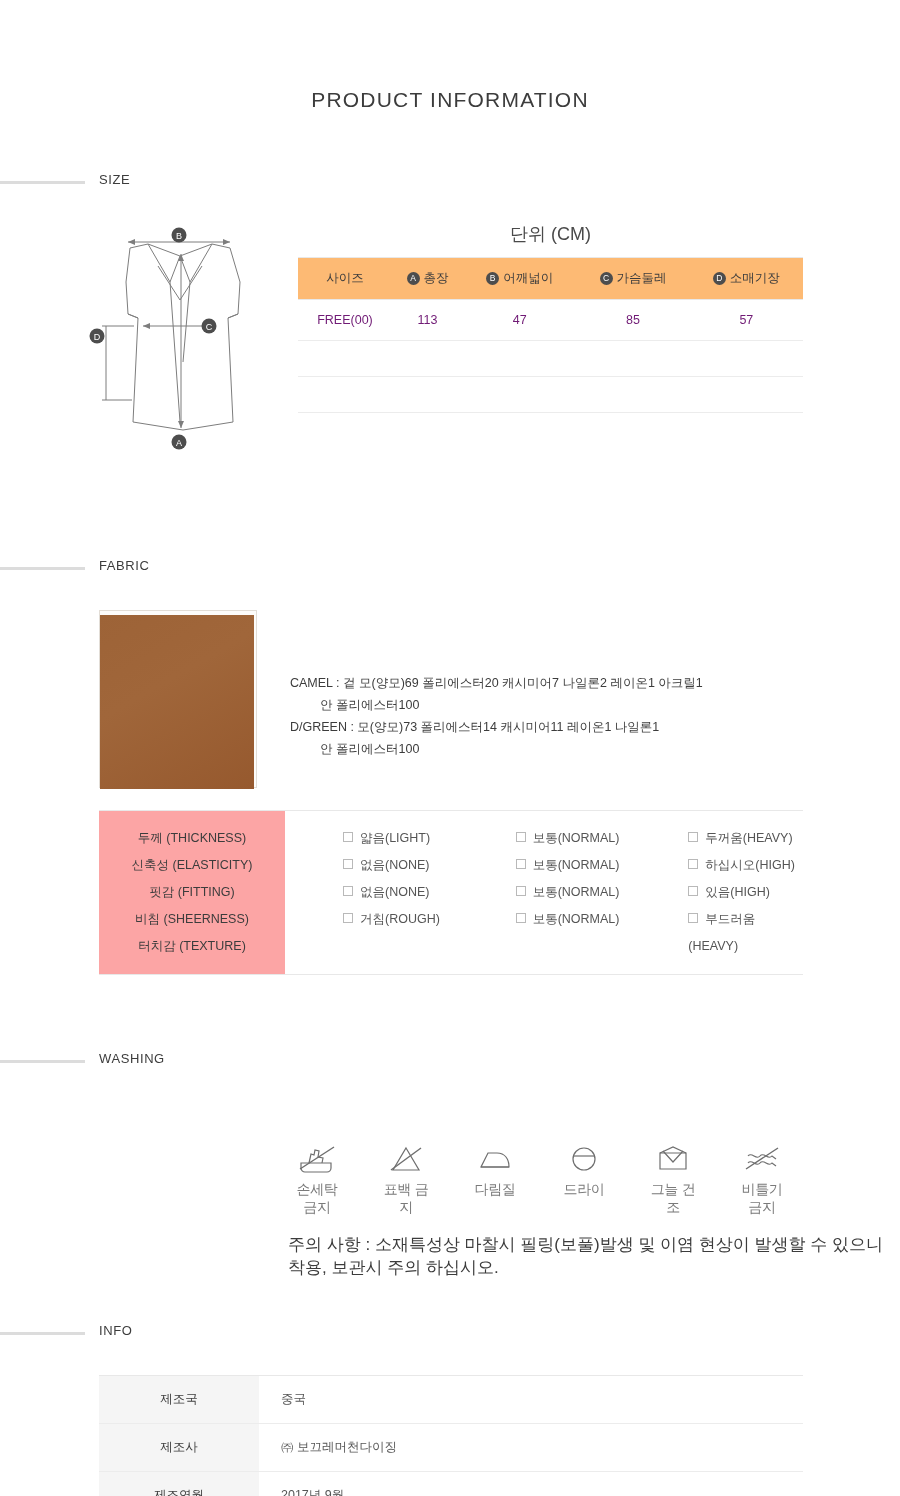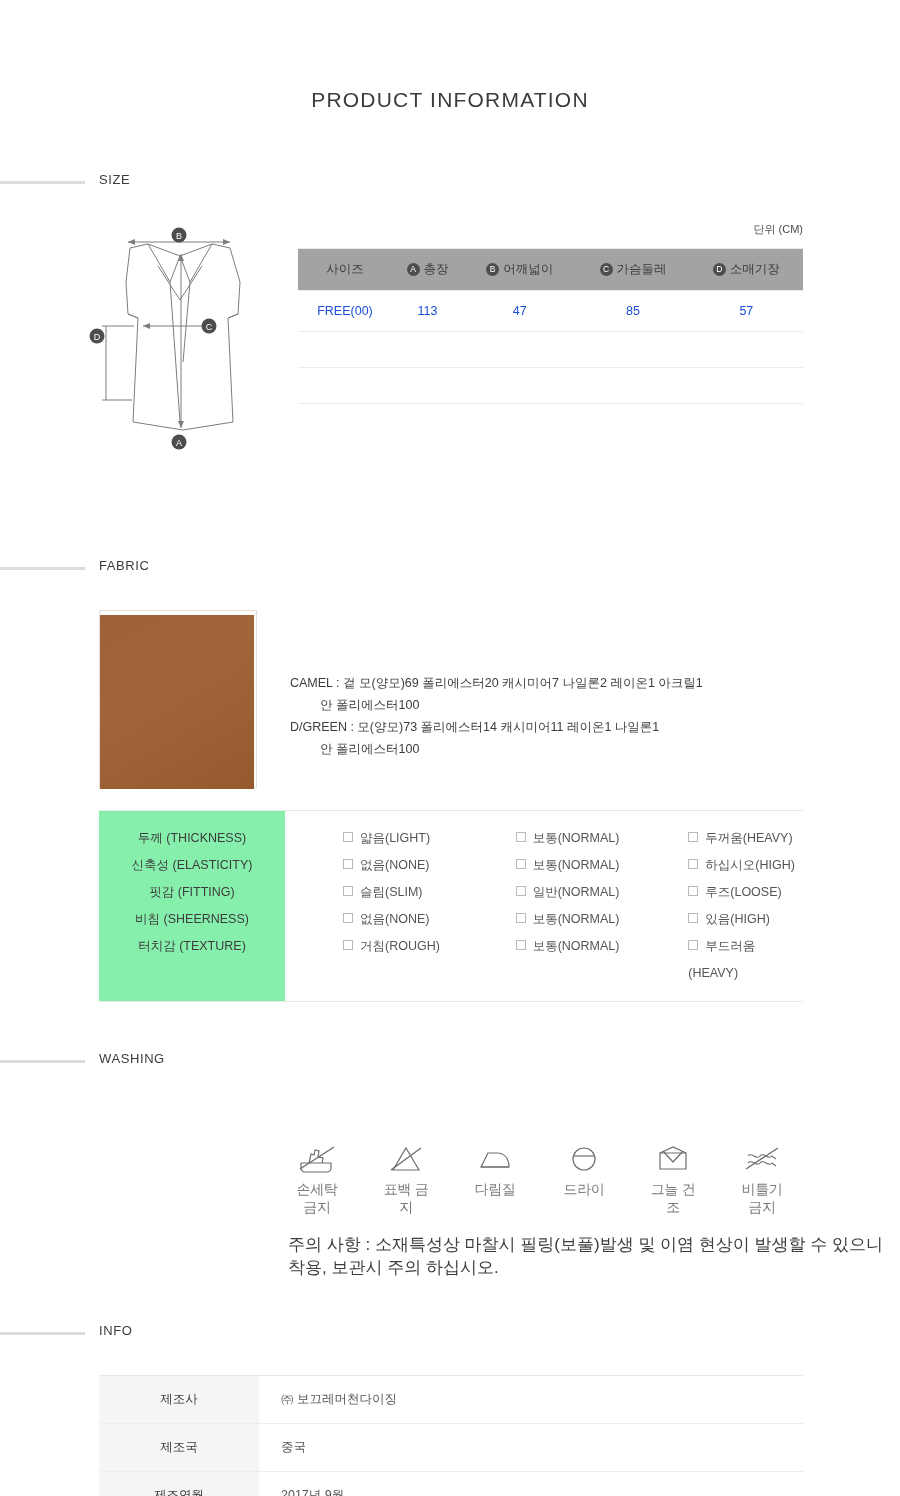--- a/index.html
+++ b/index.html
@@ -55,44 +55,44 @@
     position: absolute;
     left: 88px; top: 0;
     width: 190px; height: 230px;
   }
   .size-table-wrap {
     position: absolute;
     left: 298px; top: 0;
     width: 505px;
   }
   .unit {
-    text-align: right;
-    font-size: 11px;
+    text-align: center;
+    font-size: 18px;
     color: #4a4a4a;
     padding-bottom: 11px;
   }
   table.size {
     width: 100%;
     border-collapse: collapse;
     font-size: 12.5px;
   }
   table.size thead th {
-    background: #a3a3a3;
+    background: #fdba74;
     font-weight: 400;
     color: #3c3c3c;
     padding: 12px 0;
     text-align: center;
     border-top: 1px solid #e8e8e8;
     border-bottom: 1px solid #e8e8e8;
   }
   table.size tbody td {
     text-align: center;
     padding: 13px 0;
     border-bottom: 1px solid #ececec;
-    color: #1d4ed8;
+    color: #701a75;
   }
   table.size tbody tr.empty td { height: 36px; }
   .badge {
     display: inline-block;
     width: 13px; height: 13px;
     line-height: 13px;
     border-radius: 50%;
     background: #4d4d4d;
     color: #fff;
     font-size: 8.5px;
@@ -133,21 +133,21 @@
   .props {
     position: absolute;
     left: 99px; top: 200px;
     width: 704px;
     border-top: 1px solid #e8e8e8;
     border-bottom: 1px solid #e8e8e8;
     display: flex;
   }
   .props-labels {
     width: 186px;
-    background: #86efac;
+    background: #fca5a5;
     padding: 14px 0 14px 0;
   }
   .props-labels div {
     font-size: 12.5px;
     line-height: 27px;
     text-align: center;
     color: #3c3c3c;
   }
   .props-opts {
     flex: 1;
@@ -341,25 +341,20 @@
         <div class="opt"><span class="cbox"></span><span>얇음(LIGHT)</span></div>
         <div class="opt"><span class="cbox"></span><span>보통(NORMAL)</span></div>
         <div class="opt"><span class="cbox"></span><span>두꺼움(HEAVY)</span></div>
       </div>
       <div class="prow">
         <div class="opt"><span class="cbox"></span><span>없음(NONE)</span></div>
         <div class="opt"><span class="cbox"></span><span>보통(NORMAL)</span></div>
         <div class="opt"><span class="cbox"></span><span>하십시오(HIGH)</span></div>
       </div>
       <div class="prow">
-        <div class="opt"><span class="cbox"></span><span>슬림(SLIM)</span></div>
-        <div class="opt"><span class="cbox"></span><span>일반(NORMAL)</span></div>
-        <div class="opt"><span class="cbox"></span><span>루즈(LOOSE)</span></div>
-      </div>
-      <div class="prow">
         <div class="opt"><span class="cbox"></span><span>없음(NONE)</span></div>
         <div class="opt"><span class="cbox"></span><span>보통(NORMAL)</span></div>
         <div class="opt"><span class="cbox"></span><span>있음(HIGH)</span></div>
       </div>
       <div class="prow">
         <div class="opt"><span class="cbox"></span><span>거침(ROUGH)</span></div>
         <div class="opt"><span class="cbox"></span><span>보통(NORMAL)</span></div>
         <div class="opt"><span class="cbox"></span><span>부드러움(HEAVY)</span></div>
       </div>
     </div>
@@ -443,26 +438,26 @@
 
 <div class="section-head" style="margin-top:42px;">
   <div class="section-rule"></div>
   <div class="section-label">INFO</div>
 </div>
 
 <div class="info-block">
   <table class="info">
     <tbody>
       <tr>
+        <th>제조국</th>
+        <td>중국</td>
+      </tr>
+      <tr>
         <th>제조사</th>
         <td>㈜ 보끄레머천다이징</td>
-      </tr>
-      <tr>
-        <th>제조국</th>
-        <td>중국</td>
       </tr>
       <tr>
         <th>제조연월</th>
         <td>2017년 9월</td>
       </tr>
 
     </tbody>
   </table>
 </div>
 

